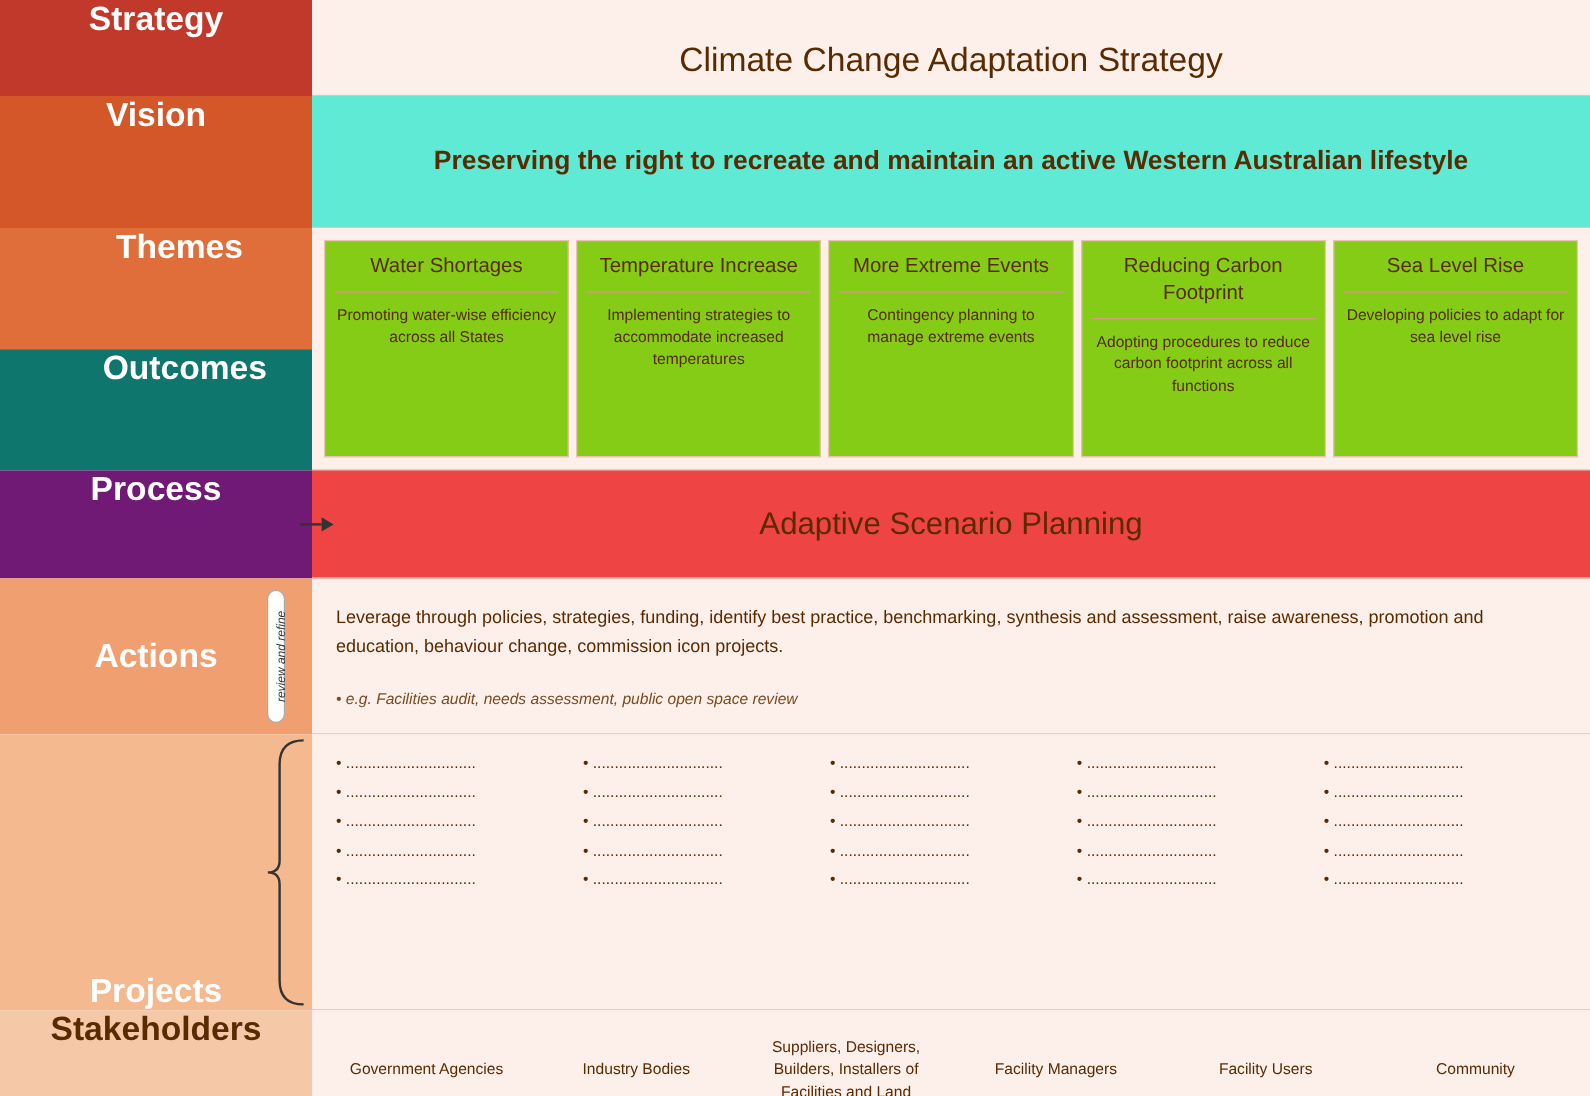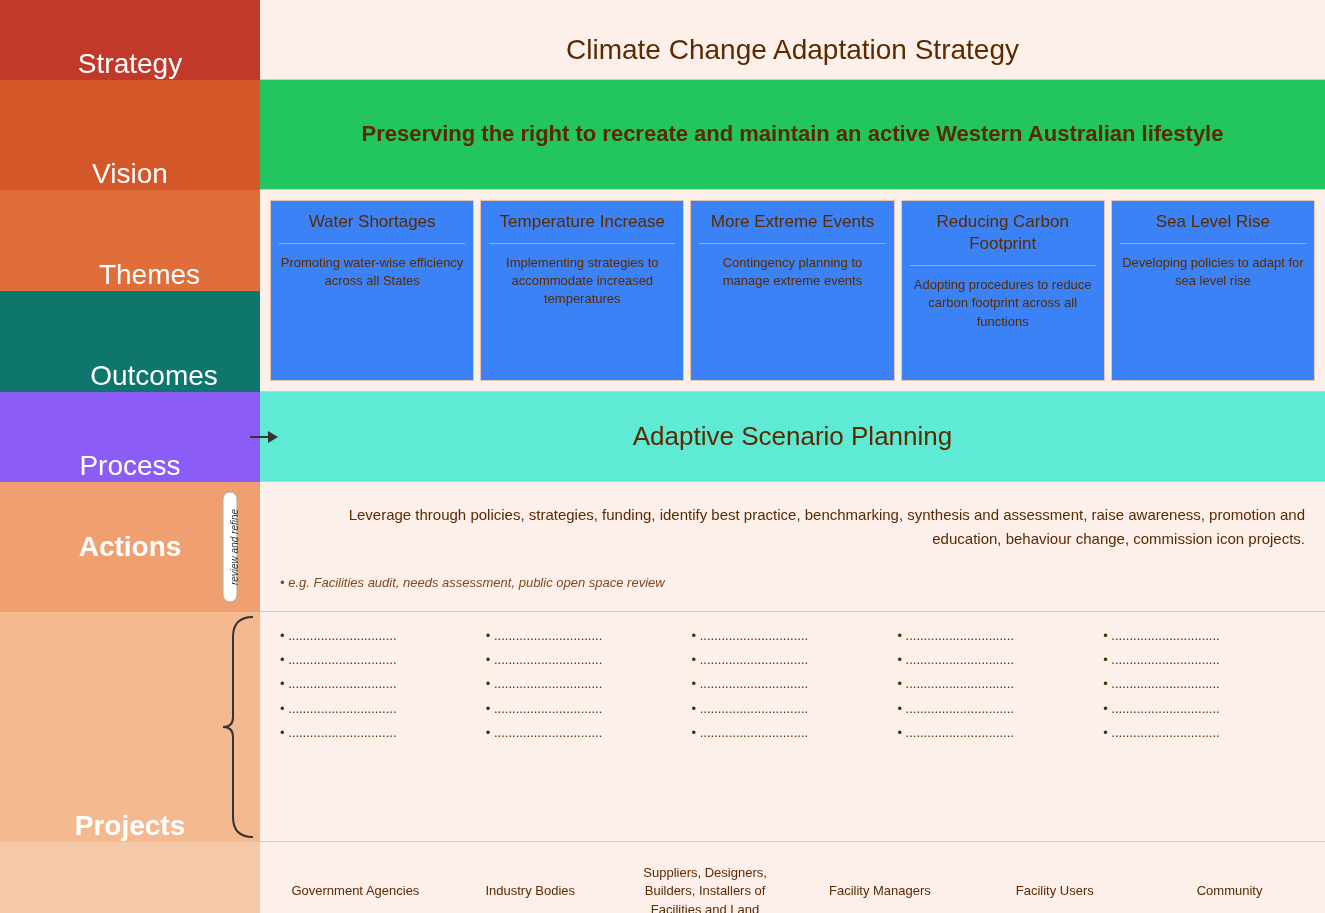--- a/index.html
+++ b/index.html
@@ -7,31 +7,31 @@
 
     .grid-wrapper {
       display: grid;
       grid-template-columns: 260px 1fr;
       width: 1325px;
     }
 
     
     .left-cell {
       display: flex;
-      align-items: flex-end;
+      align-items: flex-start;
       justify-content: center;
       font-size: 28px;
-      font-weight: normal;
+      font-weight: bold;
       color: #fff;
     }
     .left-strategy { background: #c0392b; min-height: 80px; }
     .left-vision { background: #d4572a; min-height: 110px; }
     .left-themes { background: #e06e3a; min-height: 202px; }
     .left-outcomes { background: #e06e3a; min-height: 0; }
-    .left-process { background: #8b5cf6; min-height: 90px; }
+    .left-process { background: #701a75; min-height: 90px; }
     .left-stakeholders { background: #f5c9a8; min-height: 100px; color: #5a2a00; }
 
     
     .right-cell {
       border-bottom: 1px solid #e8c4b0;
     }
 
     
     .right-strategy {
       background: #fdf0eb;
@@ -42,21 +42,21 @@
     }
     .right-strategy h1 {
       font-size: 28px;
       font-weight: normal;
       color: #5a2a00;
       margin-top: 20px;
     }
 
     
     .right-vision {
-      background: #22c55e;
+      background: #5eead4;
       display: flex;
       align-items: center;
       justify-content: center;
       min-height: 110px;
       padding: 10px 20px;
     }
     .right-vision p {
       font-size: 22px;
       font-weight: bold;
       color: #5a2a00;
@@ -67,21 +67,21 @@
     
     .right-themes-outcomes {
       background: #fdf0eb;
       min-height: 202px;
       display: grid;
       grid-template-columns: repeat(5, 1fr);
       gap: 6px;
       padding: 10px;
     }
     .theme-card {
-      background: #3b82f6;
+      background: #84cc16;
       border: 1px solid #e8c4b0;
       padding: 10px 8px;
       display: flex;
       flex-direction: column;
       gap: 8px;
     }
     .theme-title {
       font-size: 17px;
       color: #5a2a00;
       text-align: center;
@@ -95,21 +95,21 @@
       line-height: 1.4;
     }
     .theme-divider {
       border: none;
       border-top: 1px solid #d4a080;
       margin: 2px 0;
     }
 
     
     .right-process {
-      background: #5eead4;
+      background: #ef4444;
       display: flex;
       align-items: center;
       justify-content: center;
       min-height: 90px;
       position: relative;
     }
     .right-process h2 {
       font-size: 26px;
       font-weight: normal;
       color: #5a2a00;
@@ -121,22 +121,21 @@
       min-height: 130px;
       padding: 15px 20px;
       display: flex;
       flex-direction: column;
       justify-content: center;
     }
     .actions-main {
       font-size: 15px;
       color: #5a2a00;
       line-height: 1.6;
-      text-align: right;
-      margin-left: 29px;
+      text-align: left;
     }
     .actions-sub {
       font-size: 13px;
       color: #7a4a20;
       margin-top: 24px;
       font-style: italic;
     }
 
     
     .right-projects {

